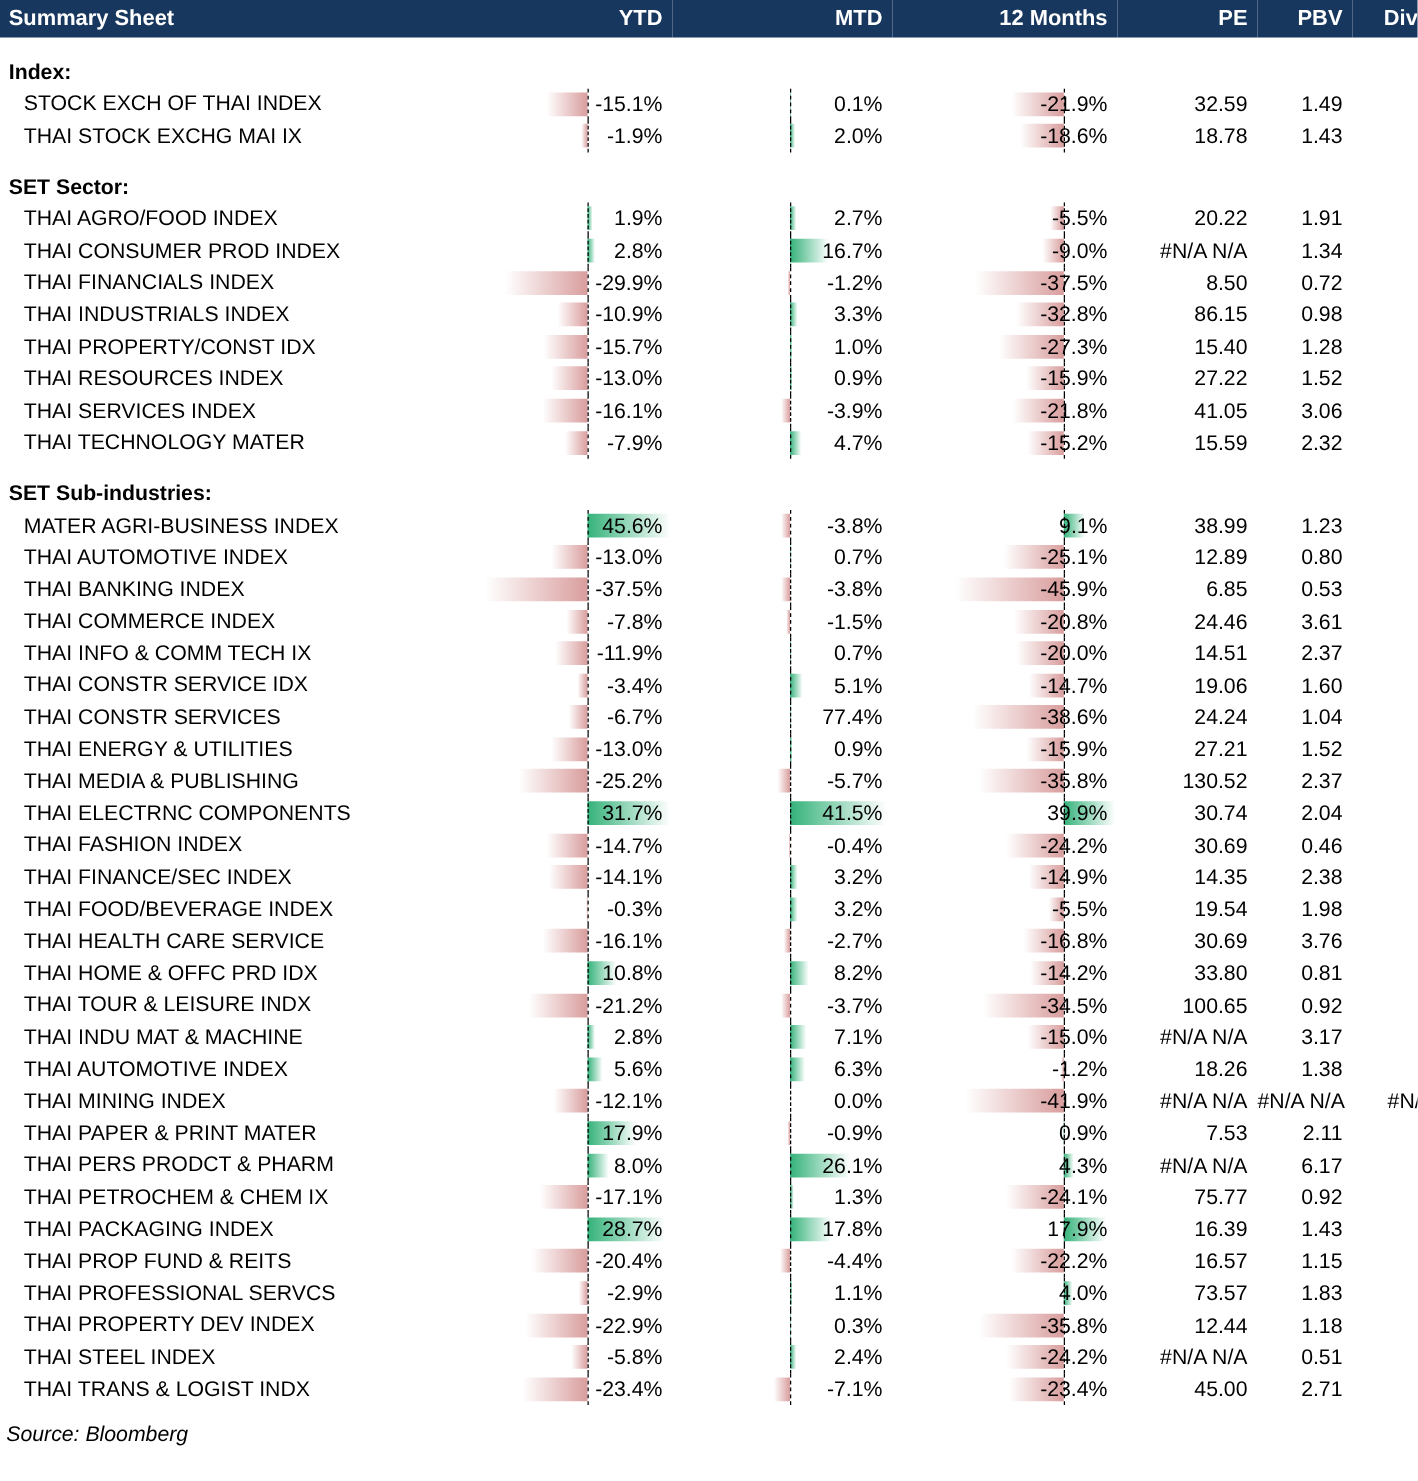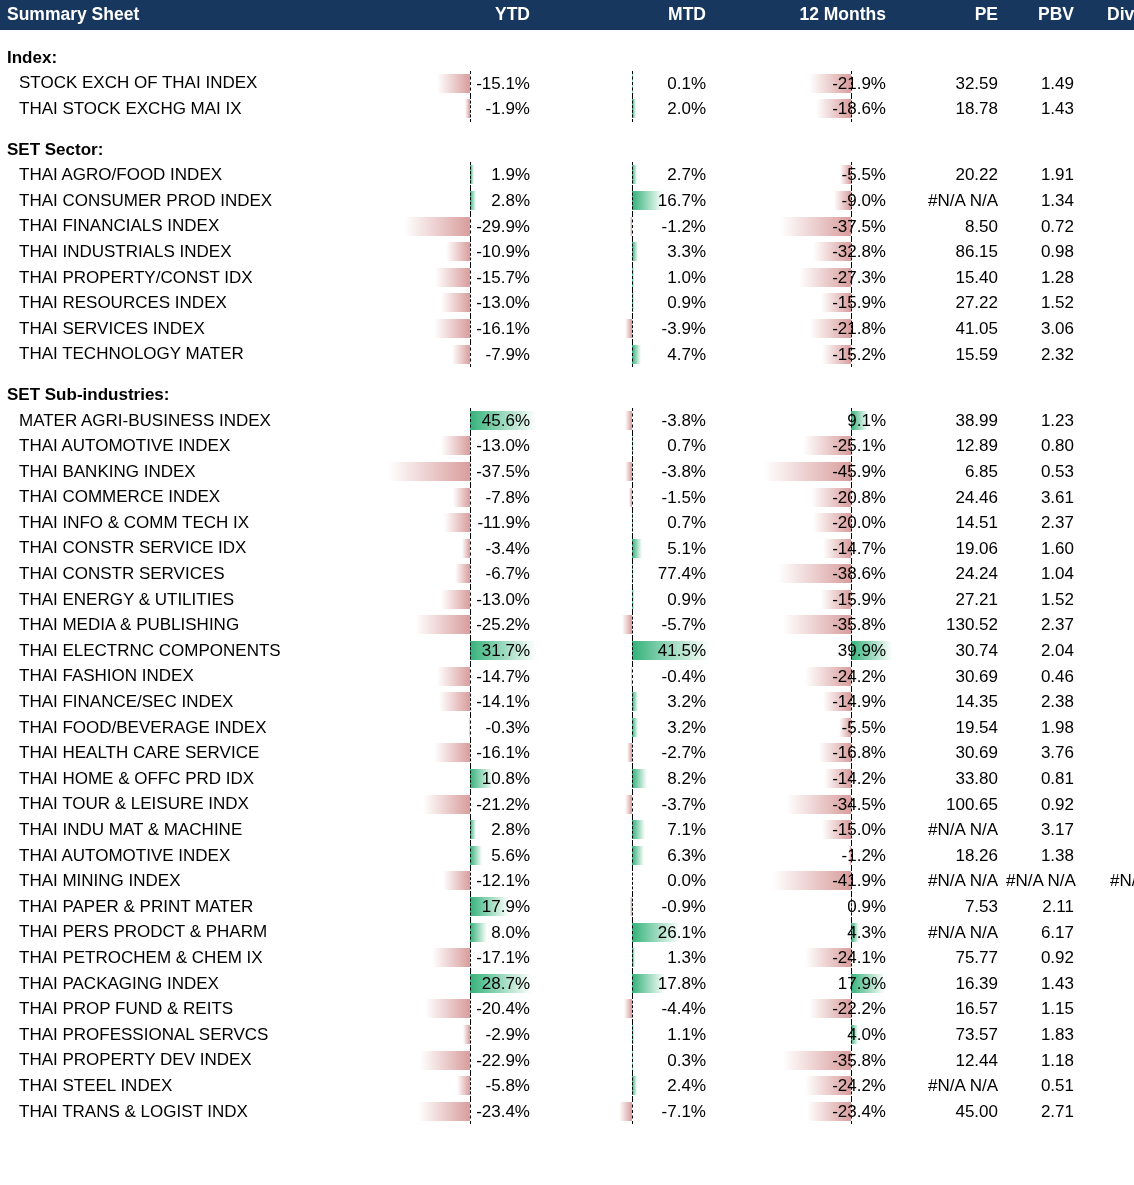--- a/index.html
+++ b/index.html
@@ -1175,13 +1175,14 @@
               <div class="bar" style="width: 24.57%; left: 51.43%; background: linear-gradient(to right, rgb(255, 255, 255), rgb(217, 157, 157));"></div>
               <span class="val">-23.4%</span>
             </div>
           </td>
           <td class="plain">45.00</td>
           <td class="plain">2.71</td>
           <td class="plain">2.62</td>
         </tr>
       </tbody>
   </table>
+  <div class="footer">Source: Bloomberg</div>
 </div>
 
 </body></html>

